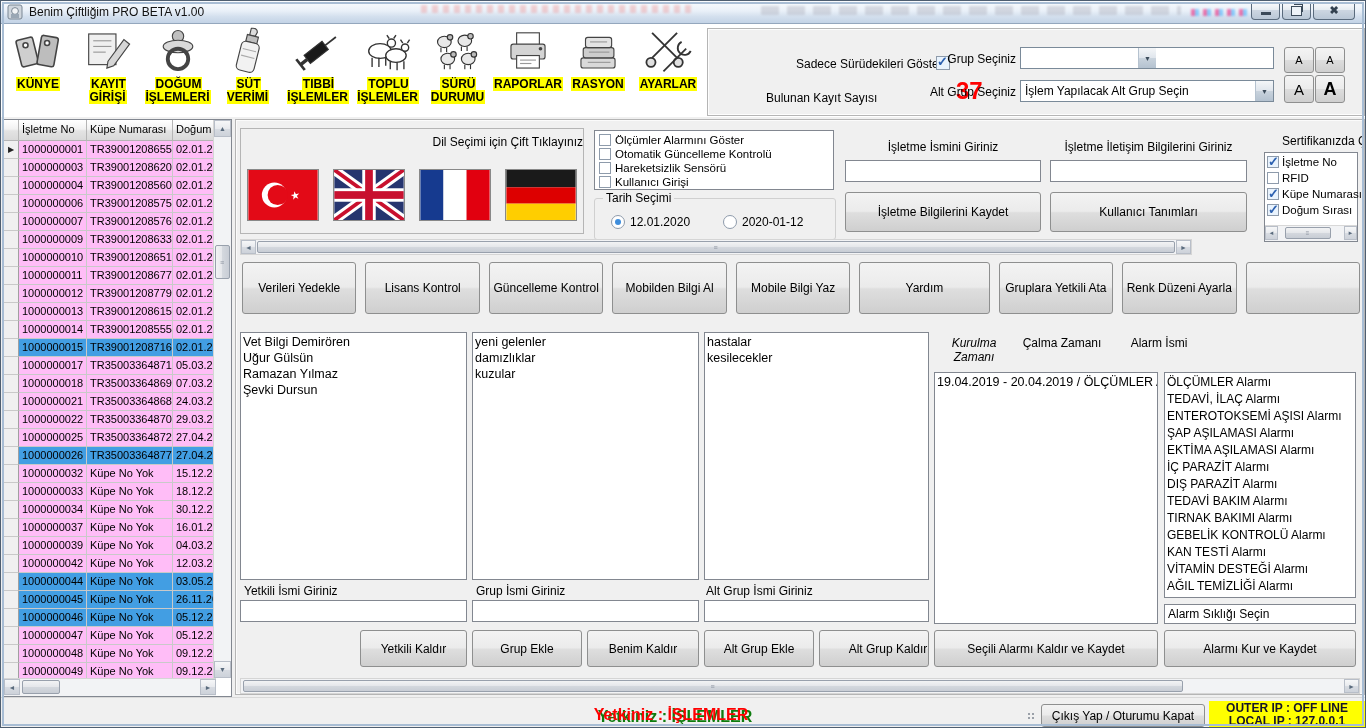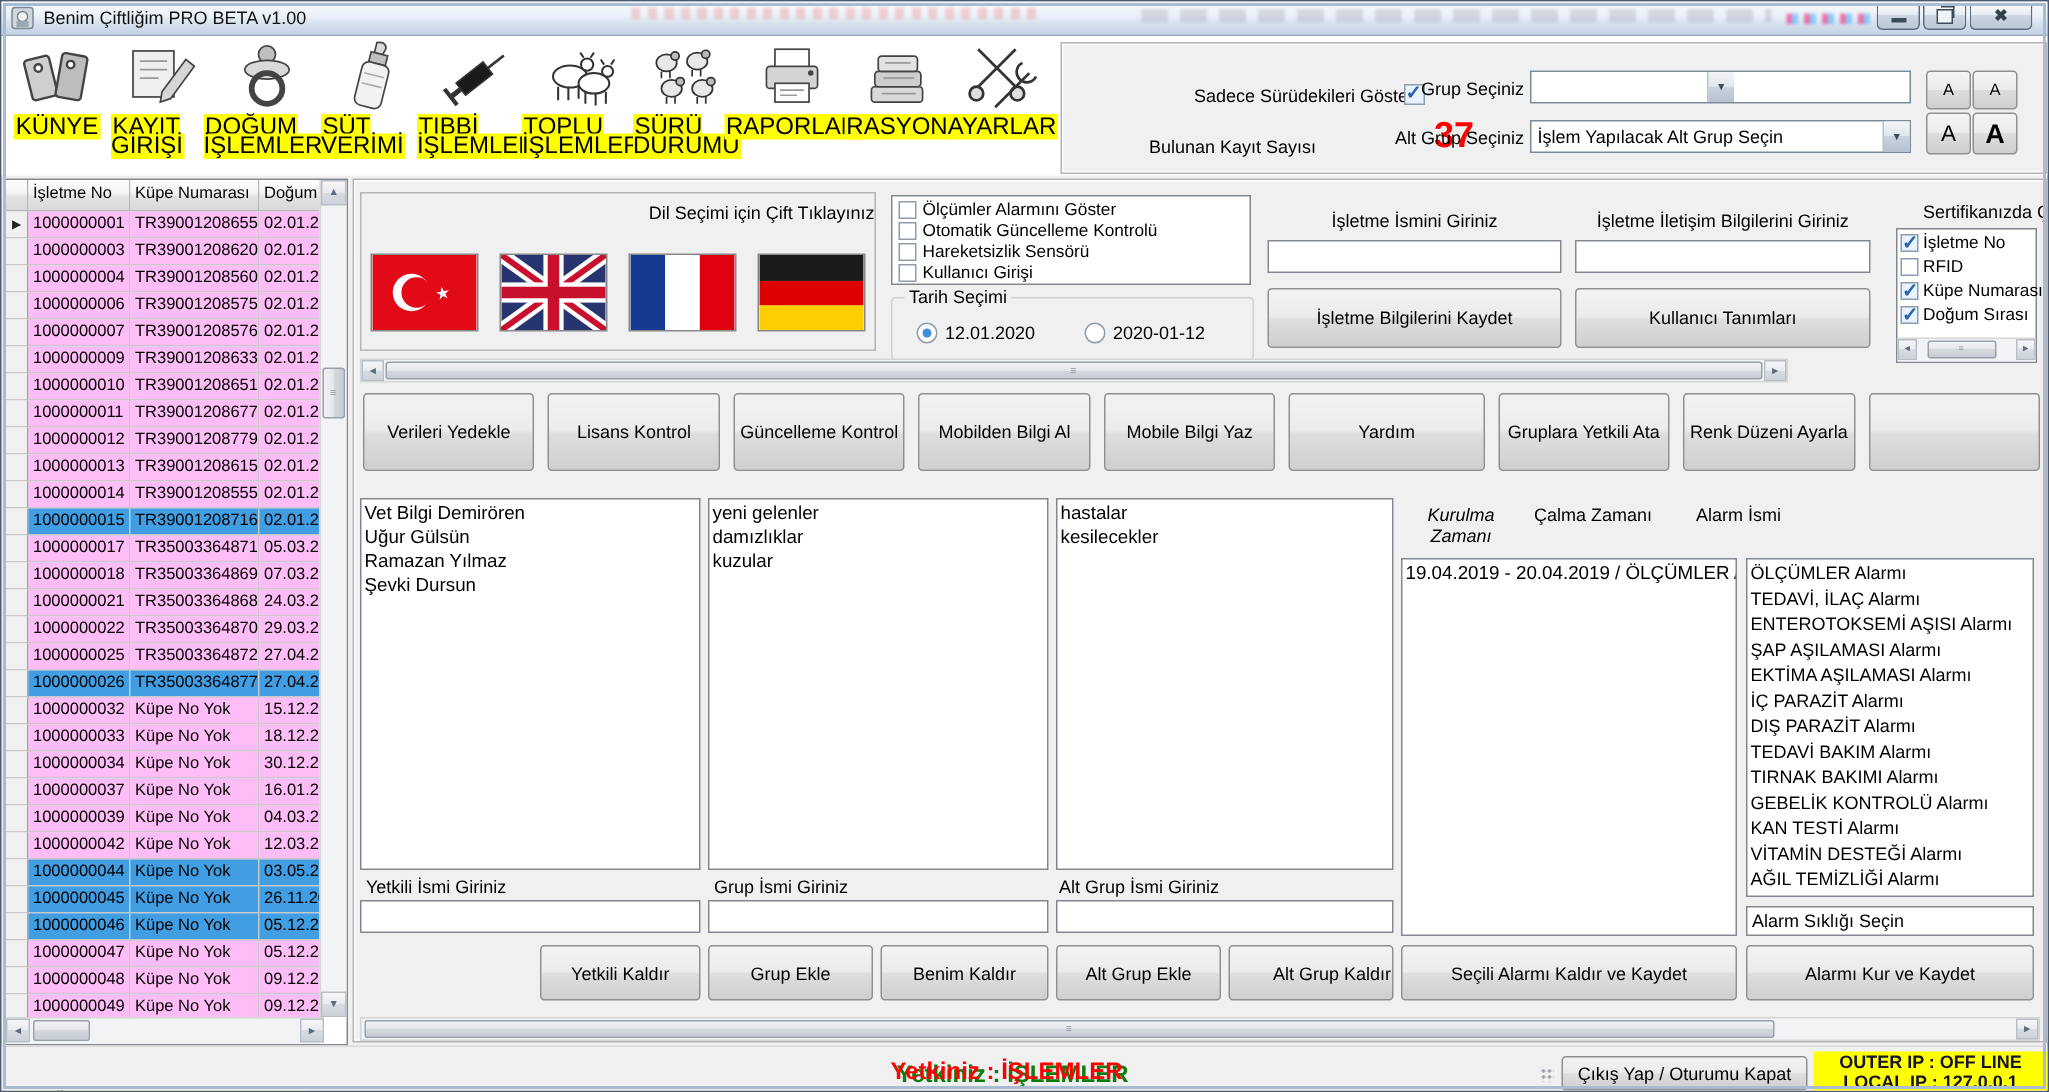--- a/index.html
+++ b/index.html
@@ -25,21 +25,21 @@
     display:flex;align-items:center;justify-content:center;font-size:10px;color:#33414f;box-sizing:border-box;}
   .winbtn.close{width:42px;}
   .glyph-min{width:10px;height:3px;background:#3c4b5a;margin-top:6px;}
   .glyph-restore{width:9px;height:8px;border:1px solid #3c4b5a;position:relative;background:#eef3f8;}
   .glyph-restore::before{content:"";position:absolute;left:2px;top:-3px;width:8px;height:7px;border:1px solid #3c4b5a;border-bottom:none;border-left:none;}
   
   .toolbar{position:absolute;left:0;top:23px;width:100%;height:93px;background:#fff;}
   .tools{position:absolute;left:3px;top:0;display:flex;gap:2px;}
   .tool{width:68px;height:92px;display:flex;flex-direction:column;align-items:center;justify-content:flex-start;cursor:pointer;}
   .tool-icon{height:54px;display:flex;align-items:center;justify-content:center;}
-  .tool-label{font-weight:normal;font-size:16px;line-height:13px;}
+  .tool-label{text-align:center;font-weight:bold;font-size:12px;line-height:13px;}
   .tool-label span{background:#ffff00;padding:0 1px;}
   
   .filter-panel{position:absolute;left:706px;top:27px;width:656px;height:86px;
     background:#f0f0f0;border:1px solid #b5b5b5;box-shadow:inset 0 0 0 1px #fdfdfd;}
   .flabel{position:absolute;font-size:12px;white-space:nowrap;}
   .cb{display:inline-block;width:12px;height:12px;background:#fff;border:1px solid #8e9bab;position:relative;vertical-align:middle;box-sizing:content-box;}
   .cb.checked{background:#e9f3fd;}
   .cb.checked::after{content:"✓";position:absolute;left:0px;top:-3px;font-size:13px;font-weight:bold;color:#2d61b0;}
   .bigcount{position:absolute;font-size:24px;font-weight:bold;color:#f00;}
   .ddl{position:absolute;height:22px;background:#fff;border:1px solid #7a8a99;display:flex;align-items:center;box-sizing:border-box;}

